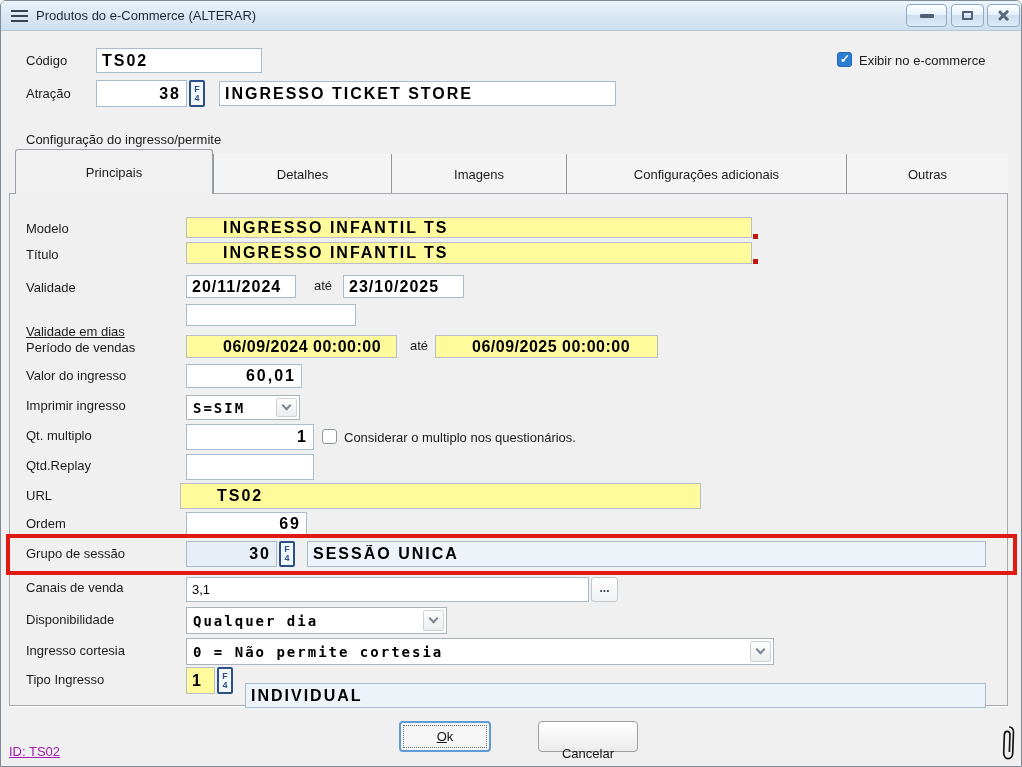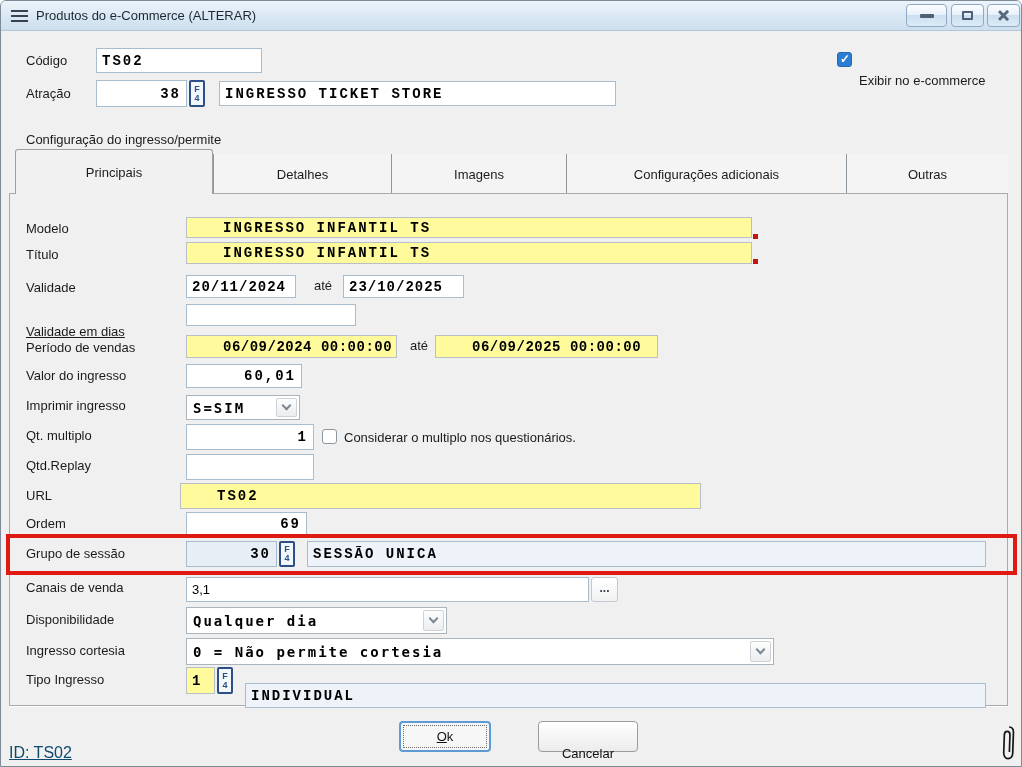--- a/index.html
+++ b/index.html
@@ -37,21 +37,21 @@
     content:""; position:absolute; left:5px; top:0; width:3.4px; height:13px;
     background:#58697c; border-radius:1px;
   }
   .glyph-cls:before { transform:rotate(45deg); }
   .glyph-cls:after  { transform:rotate(-45deg); }
   
   .lbl { position:absolute; font-size:13px; color:#1b1b1b; white-space:nowrap; }
   .fld {
     position:absolute; display:block;
     border:1px solid #a7bccd; background:#fff;
-    font-family:Liberation Mono, monospace; font-weight:bold; font-size:14px;
+    font-family:Liberation Sans, sans-serif; font-weight:bold; font-size:16px;
     letter-spacing:2px; color:#000; padding:0 5px; outline:none;
     width:100%; height:100%;
   }
   .fldwrap { position:absolute; }
   .fld.yellow { background:#fffb9d; border-color:#b9bfc6;padding-left:36px; }
   .fld.right  { text-align:right; }
   .fld.ro     { background:#edf3f9; border-color:#a7bccd; }
   .fld.roblue { background:#e8eef5; border-color:#a7bccd; }
   .fld.plain  { font-family:"Liberation Sans", sans-serif; font-weight:normal; font-size:13px; letter-spacing:0; }
   .f4btn {
@@ -106,21 +106,21 @@
     outline:1px dotted #6b6b6b; outline-offset:-5px;
     font-size:13px; color:#111; display:block; text-align:center; padding-top:6px;
   }
   .btn-ok .mn::first-letter { text-decoration:underline; }
   .btn-cancel {
     position:absolute; left:537px; top:720px; width:100px; height:31px;
     border:1px solid #9c9c9c; border-radius:4px;
     background:linear-gradient(#ffffff,#ececec);
     font-size:13px; color:#111; text-align:center; padding-top:24px;
   }
-  .idlink { position:absolute; left:8px; top:743px; font-size:16px; color:#0c4a6e;
+  .idlink { position:absolute; left:8px; top:743px; font-size:13px; color:#a21caf;
             text-decoration:underline; }
   .redbox {
     position:absolute; left:5px; top:533px; width:1011px; height:41px;
     border:4px solid #df1a12; pointer-events:none; z-index:50;
   }
   .paperclip { position:absolute; left:1000px; top:724px; transform:rotate(2deg); }
 </style>
 </head>
 <body>
 
@@ -143,21 +143,21 @@
         <div class="glyph-cls"></div>
       </div>
   </div>
 
   <div class="lbl" style="left:25px; top:52px;">Código</div>
   <div class="fldwrap" style="left:95px; top:47px; width:166px; height:25px;">
     <input class="fld" value="TS02" style="">
   </div>
 
   <div class="checkbox checked" style="left:836px; top:51px;"></div>
-  <div class="lbl" style="left:858px; top:52px;margin-top:20px;">Exibir no e-commerce</div>
+  <div class="lbl" style="left:858px; top:52px;">Exibir no e-commerce</div>
 
   <div class="lbl" style="left:25px; top:85px;">Atração</div>
   <div class="fldwrap" style="left:95px; top:79px; width:91px; height:27px;">
     <input class="fld right" value="38" style="">
   </div>
   <div class="f4btn" style="left:188px; top:79px; height:27px;">
     <span>F</span>
       <span>4</span>
   </div>
   <div class="fldwrap" style="left:218px; top:80px; width:397px; height:25px;">

